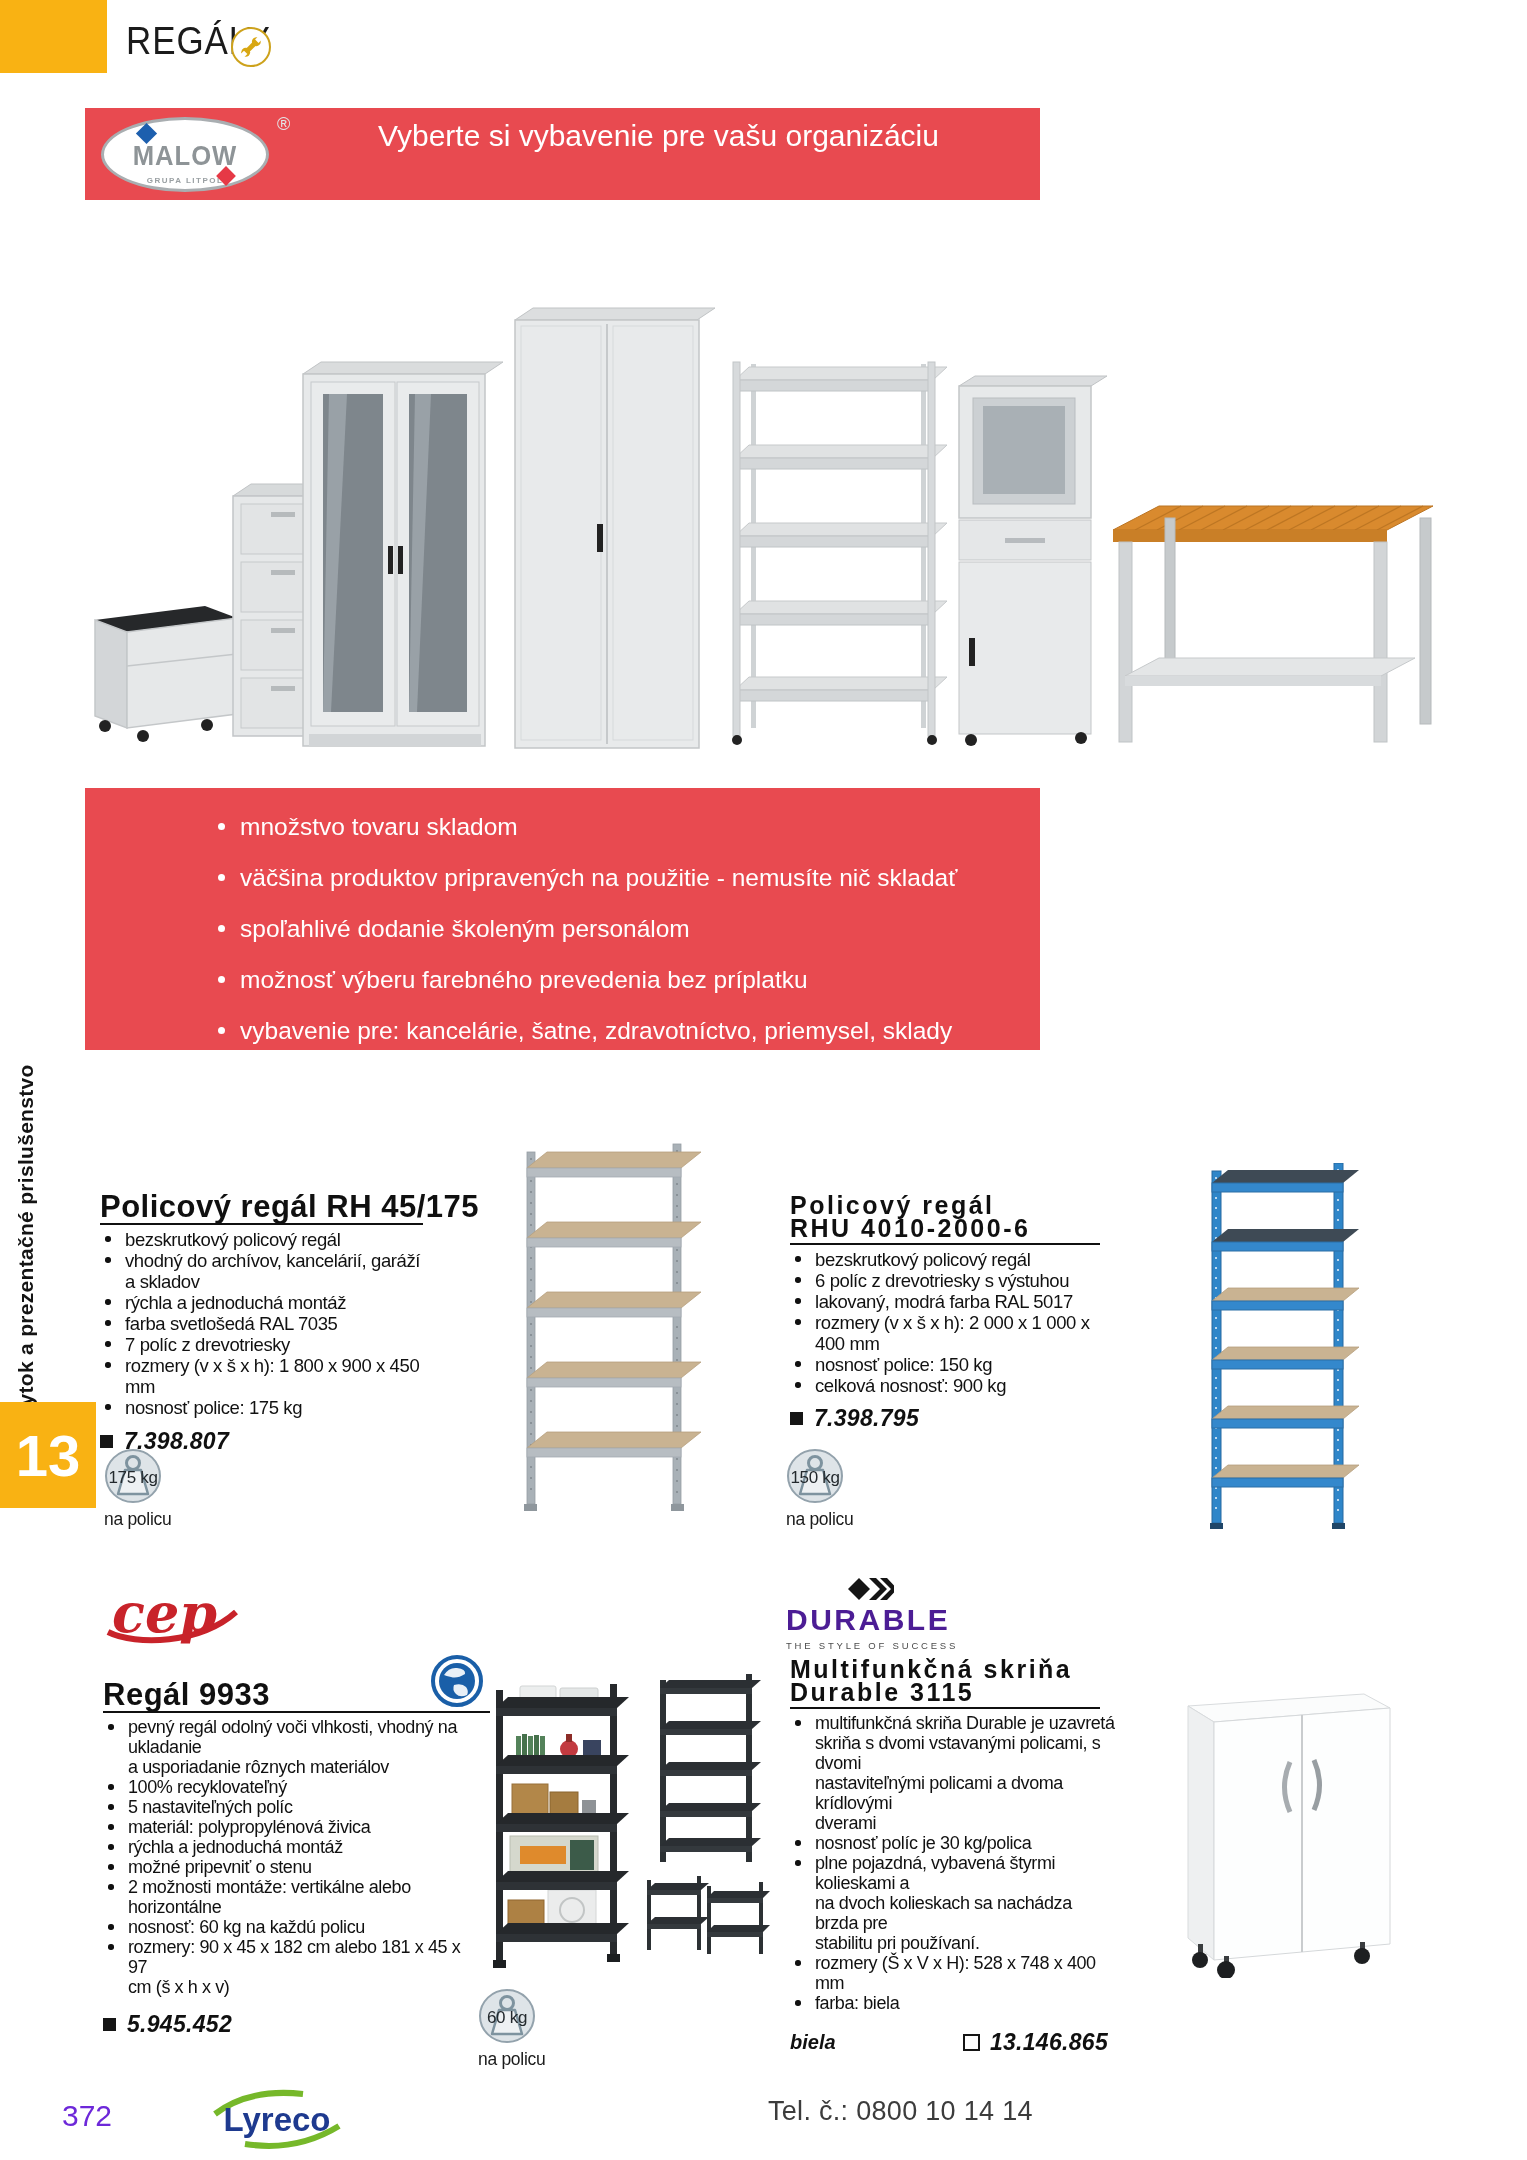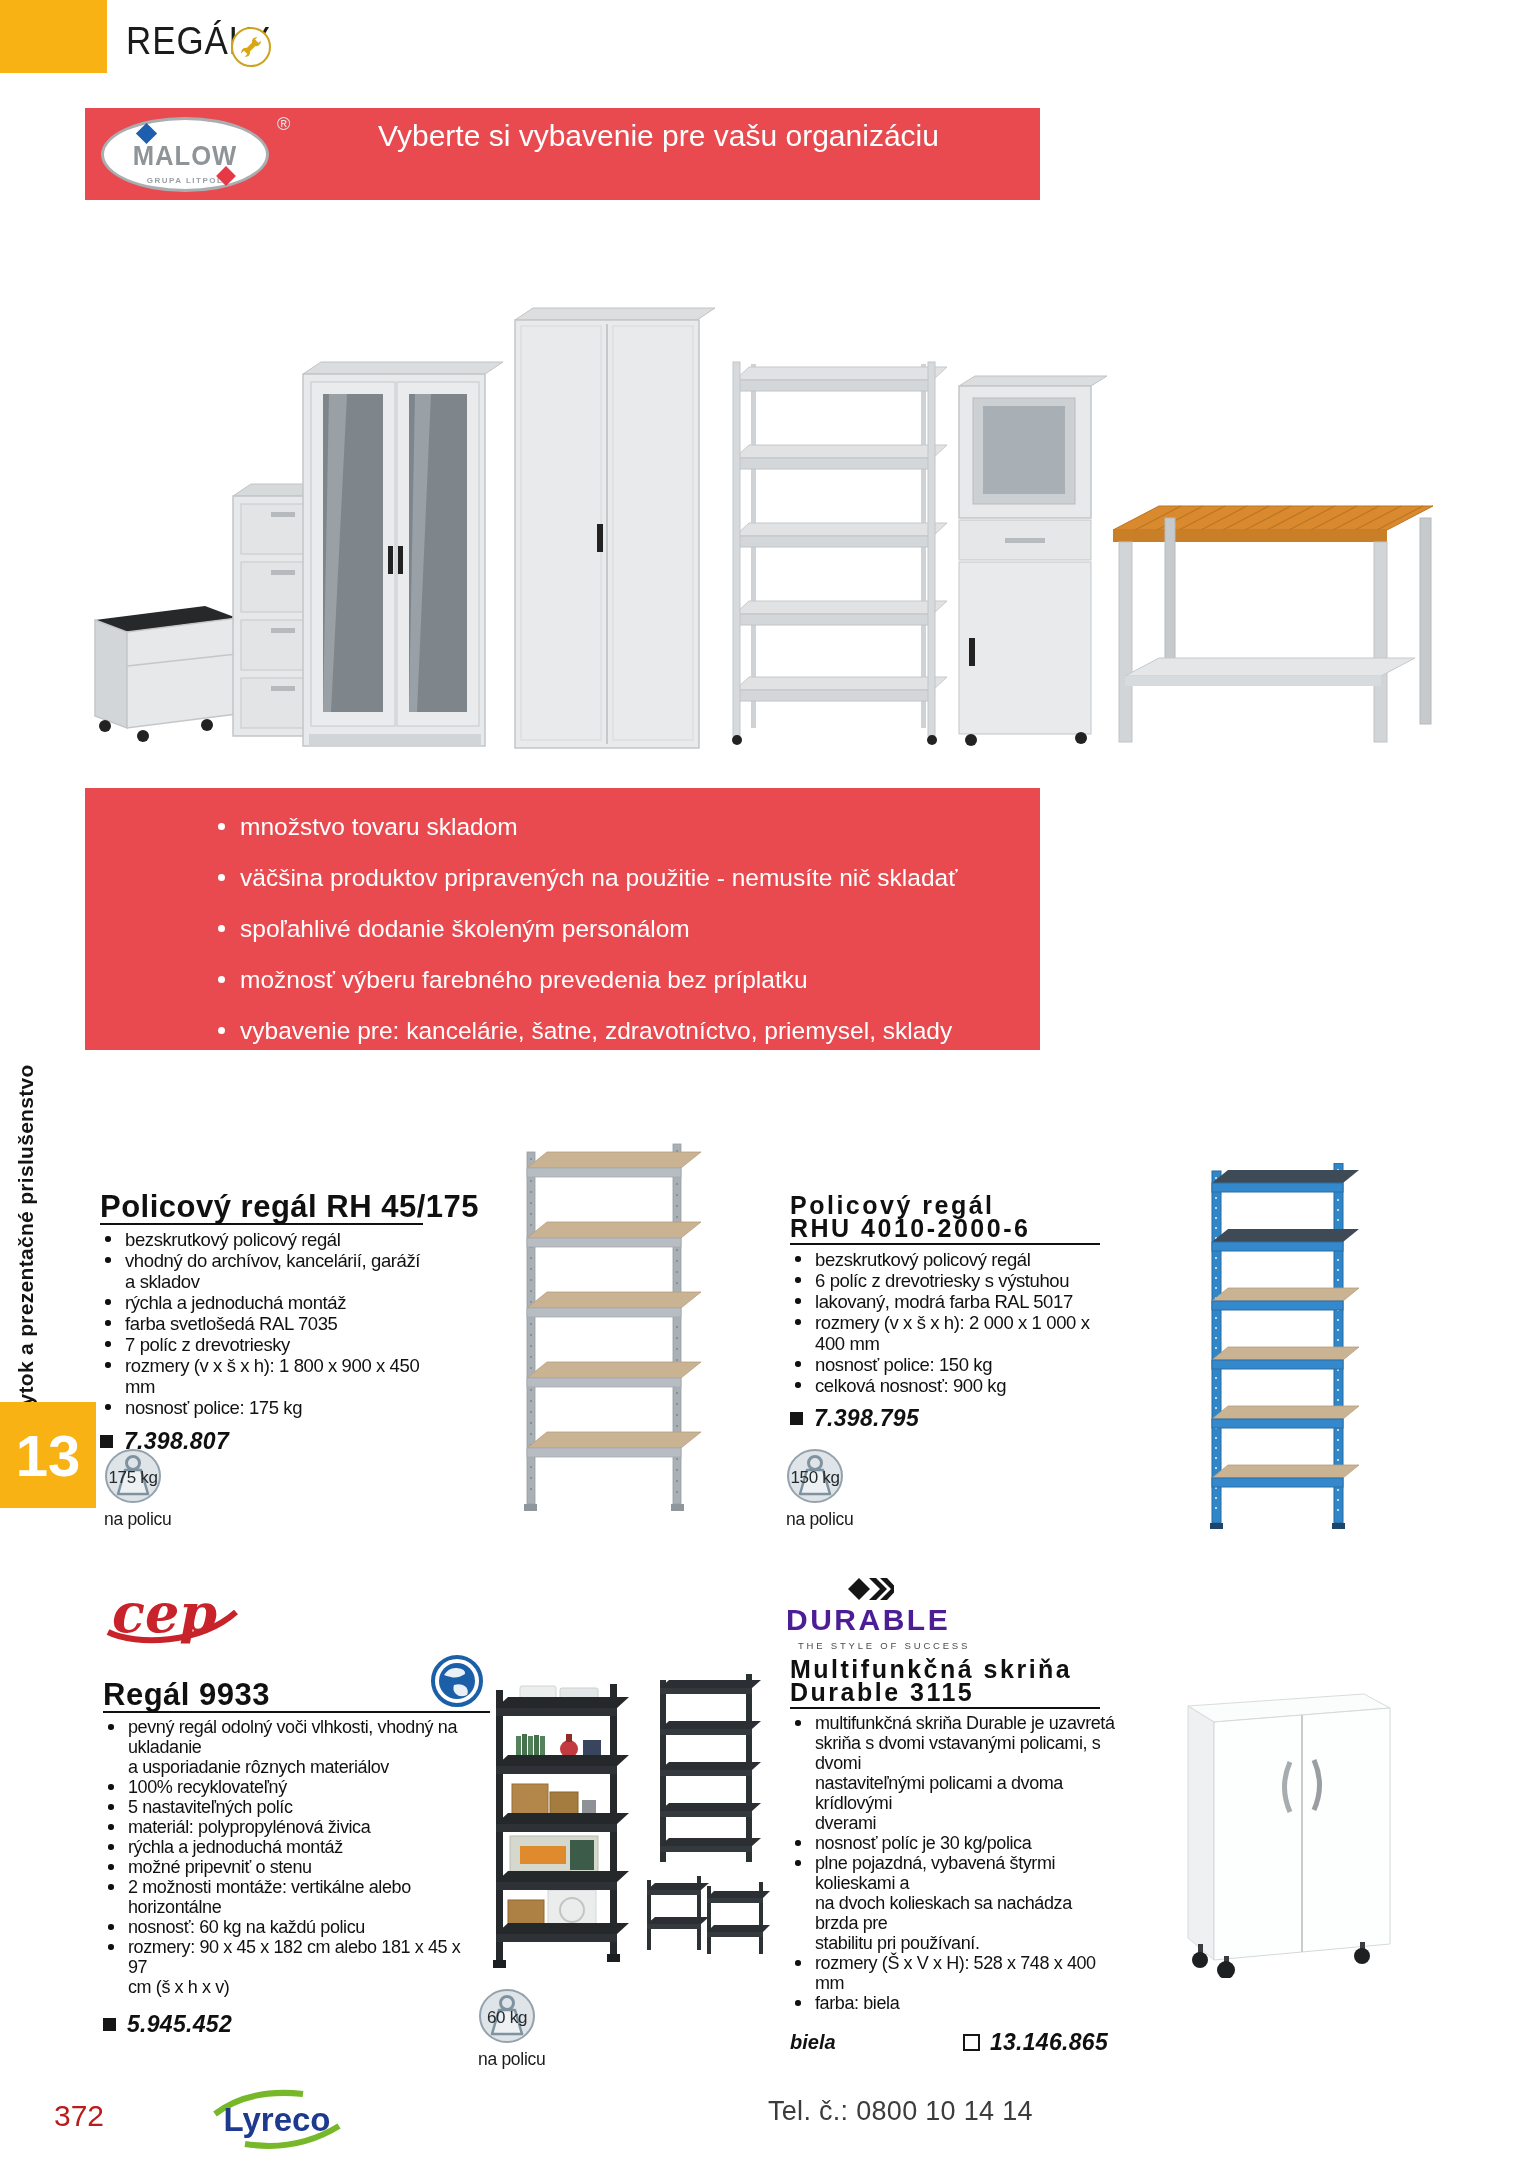--- a/index.html
+++ b/index.html
@@ -60,26 +60,26 @@
   
   .badge{width:58px;}
   .badge svg{display:block;}
   .badge-kg{position:absolute;top:20px;left:-7px;width:72px;text-align:center;font-size:17px;color:#23292d;letter-spacing:-.3px;}
   .badge-label{margin-top:3px;font-size:17.5px;color:#1a1a1a;white-space:nowrap;letter-spacing:-.3px;}
 
   
   .durable-logo{left:786px;top:1576px;width:170px;}
   .dur-glyph{display:block;margin:0 auto 1px auto;}
   .dur-name{font-size:30px;font-weight:800;letter-spacing:2.5px;color:#4c1d95;}
-  .dur-tag{font-size:9.5px;letter-spacing:2.8px;color:#4c4c4c;margin-top:3px;margin-left:12px;white-space:nowrap;}
+  .dur-tag{font-size:9.5px;letter-spacing:2.8px;color:#4c4c4c;margin-top:3px;margin-left:0;white-space:nowrap;}
   .cep{left:96px;top:1582px;}
   .globe{left:430px;top:1654px;}
 
   
-  .page-num{left:54px;top:2099px;font-size:30px;color:#b91c1c;}
+  .page-num{left:62px;top:2099px;font-size:30px;color:#6d28d9;}
   .lyreco{left:205px;top:2086px;}
   .phone{left:768px;top:2096px;font-size:27px;color:#3c3c3c;letter-spacing:.3px;}
 </style>
 </head>
 <body>
 
 <div class="page">
 
   <div class="abs corner"></div>
   <div class="abs sec-title">REGÁLY</div>

